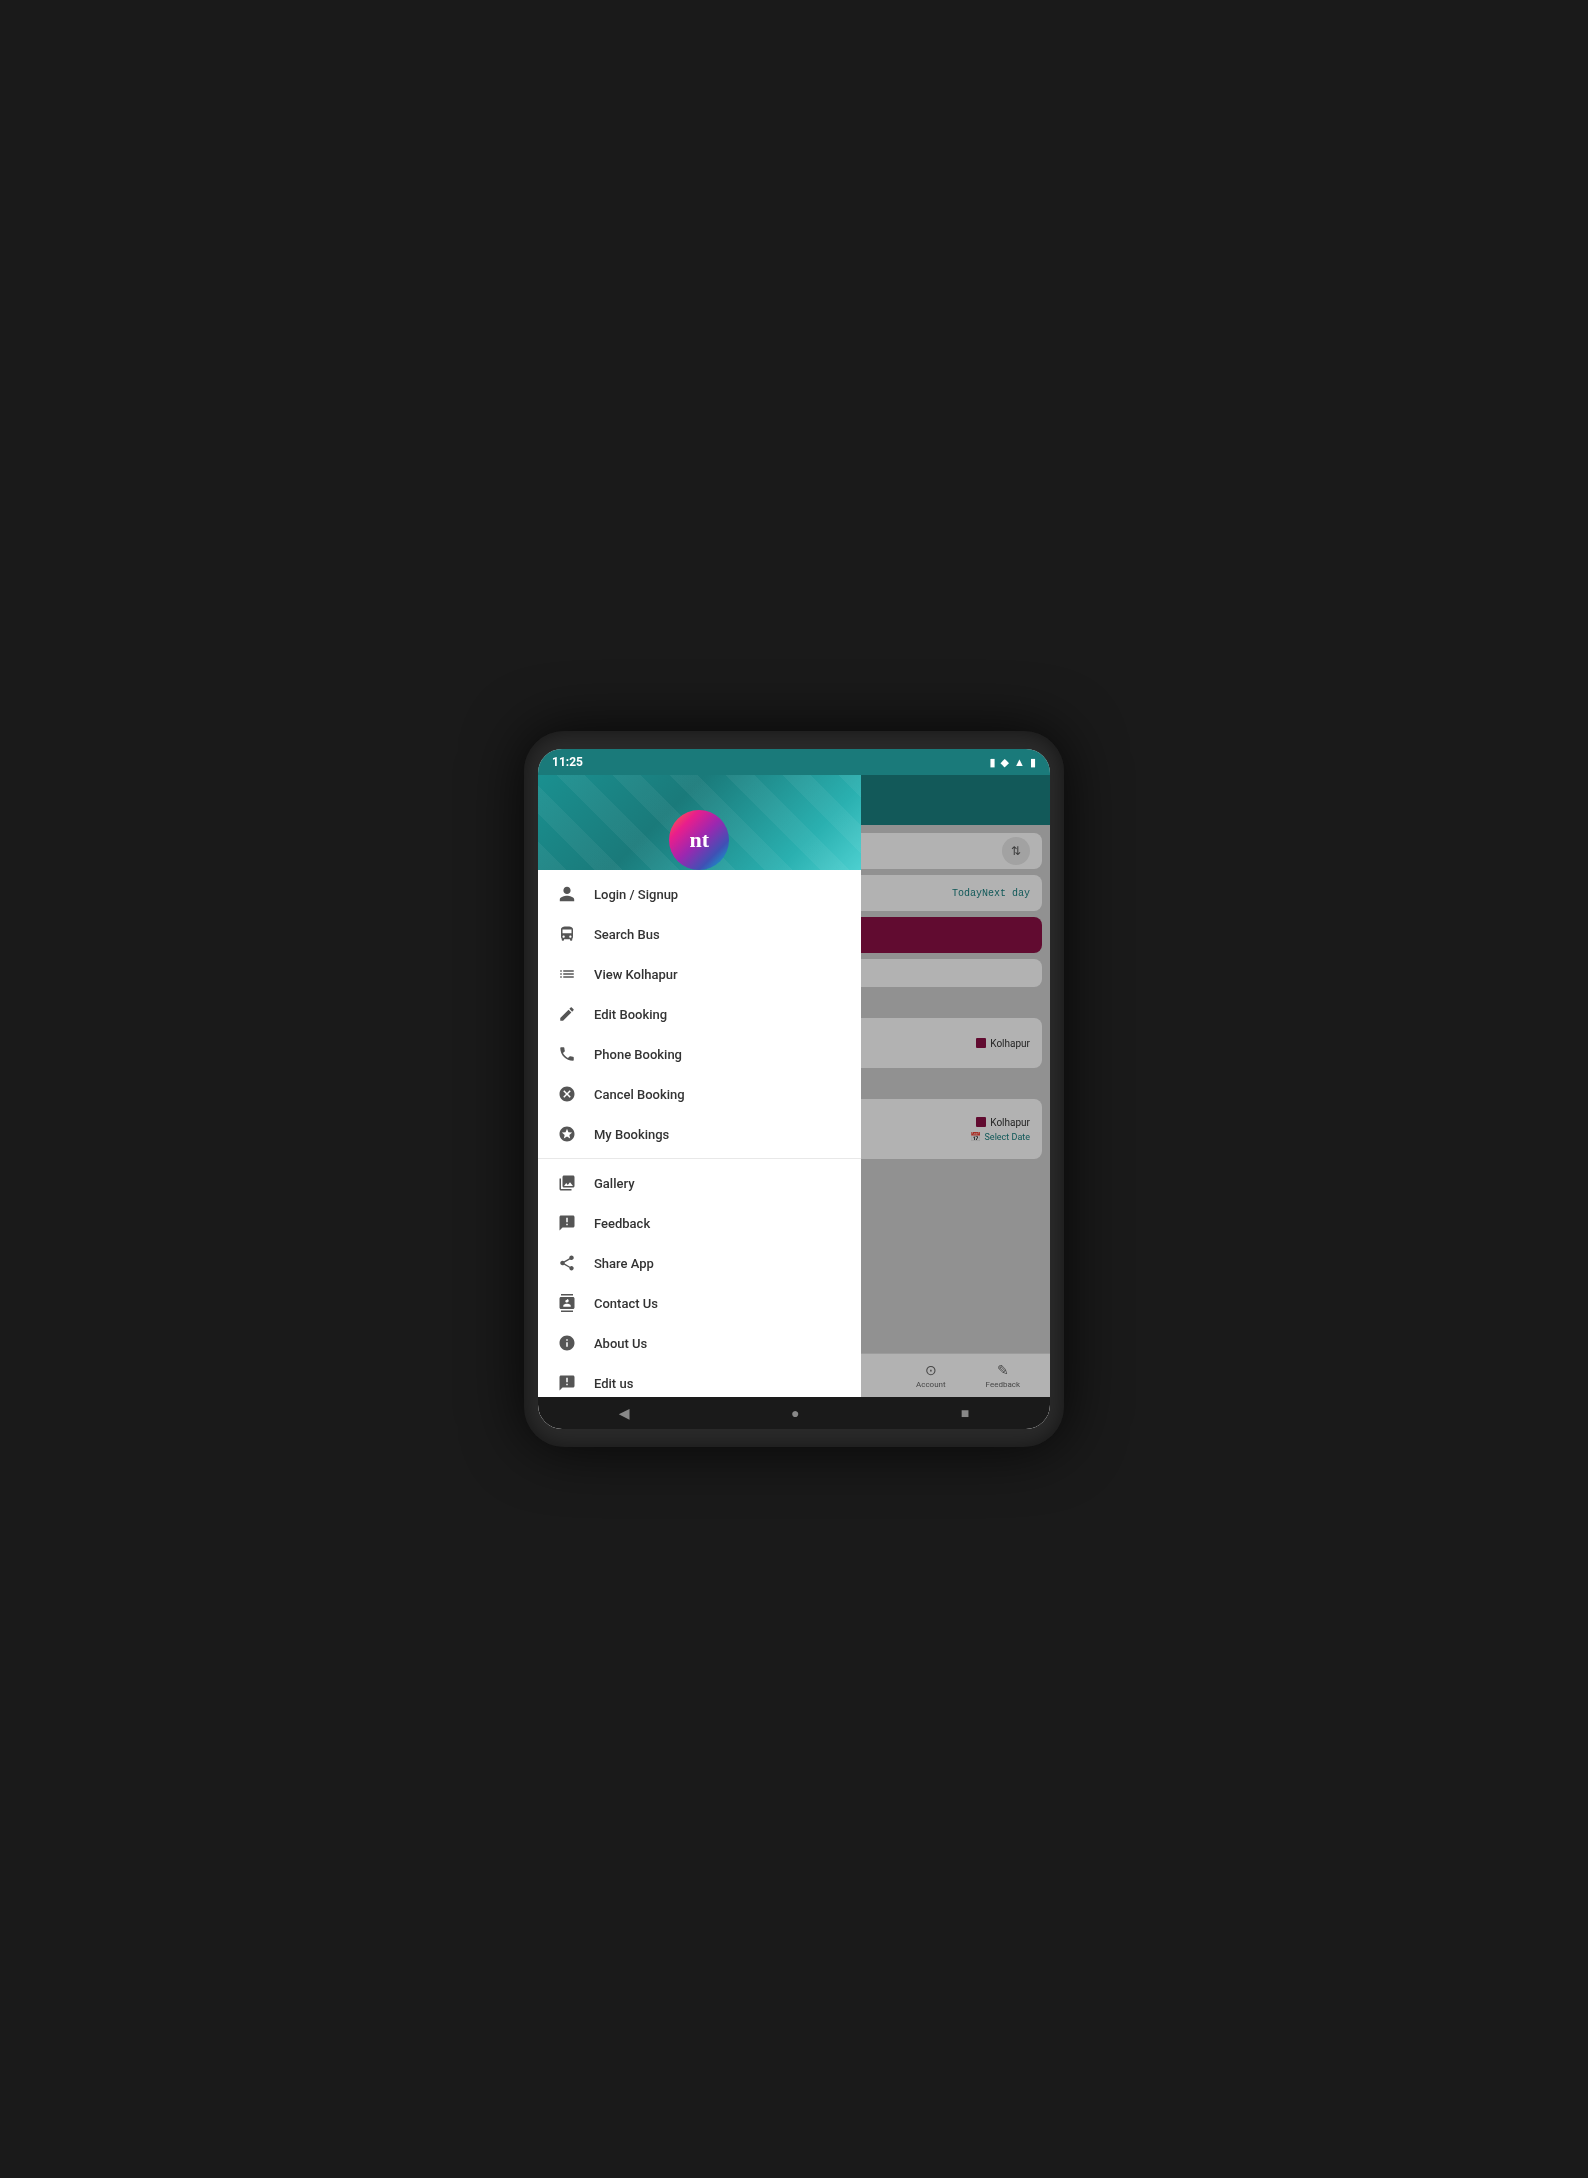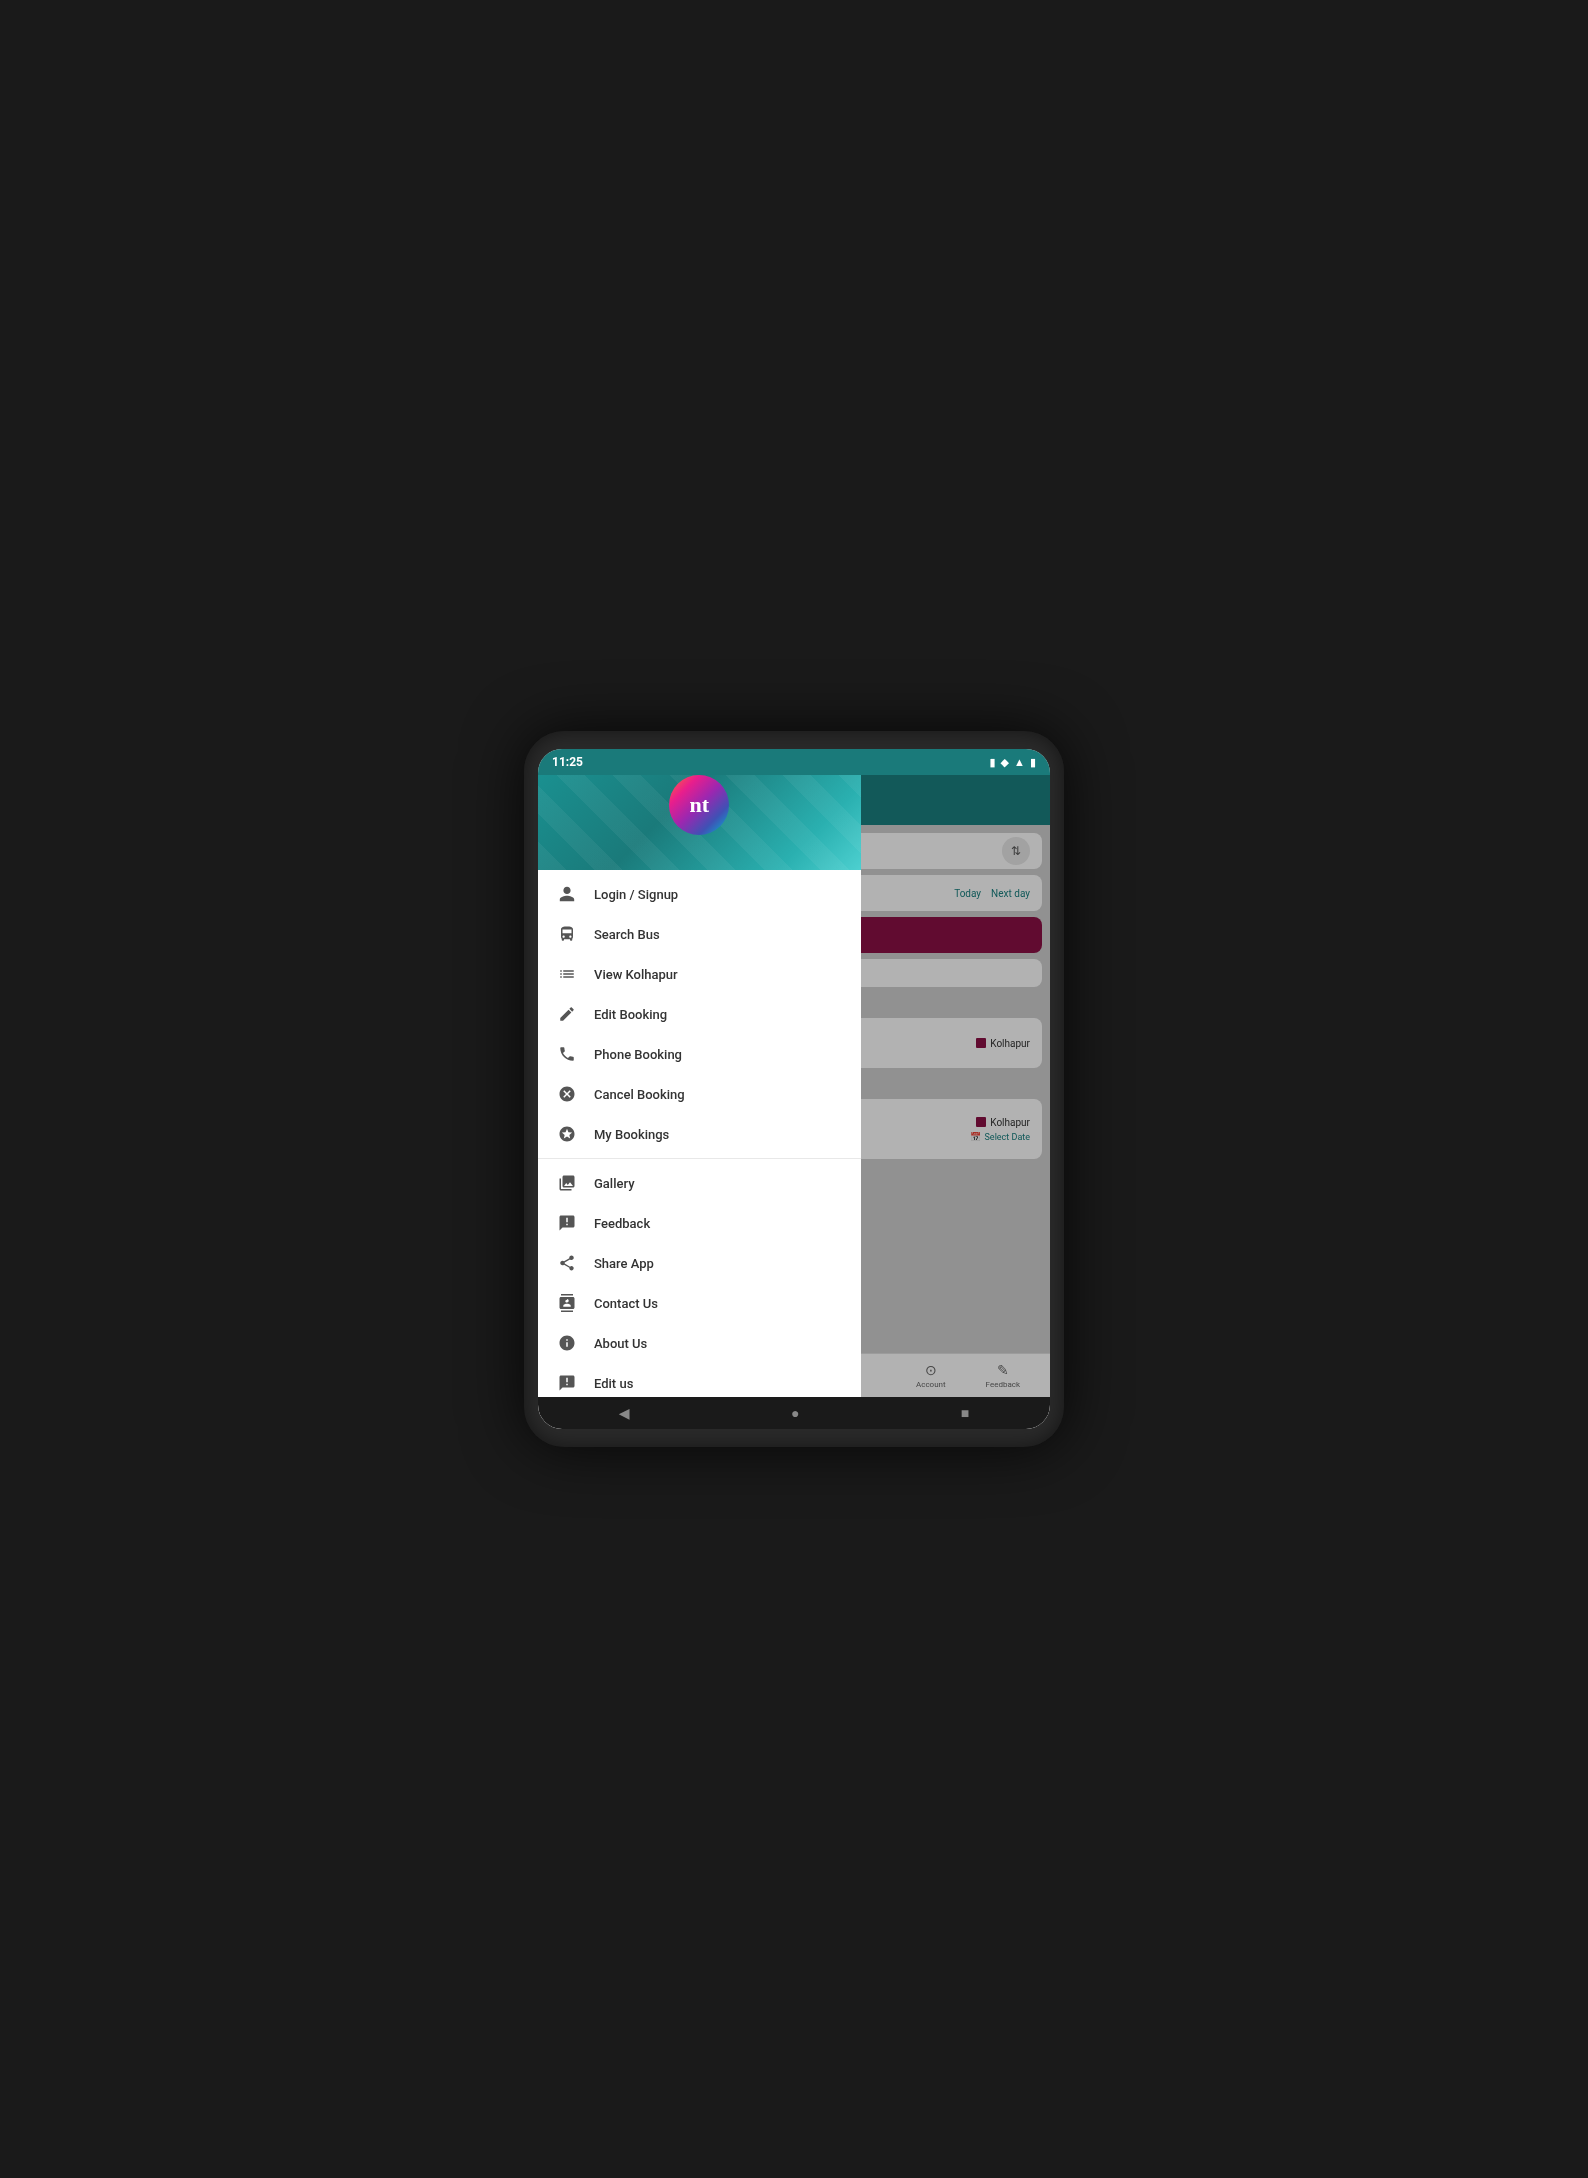--- a/index.html
+++ b/index.html
@@ -97,21 +97,21 @@
       border-radius: 8px;
       height: 36px;
       display: flex;
       align-items: center;
       justify-content: flex-end;
       padding: 0 12px;
     }
 
     .bg-card-buttons {
       display: flex;
-      gap: 10px;
+      font-family: Liberation Mono, monospace;
     }
 
     .bg-btn {
       color: #1a8080;
       font-size: 10px;
     }
 
     .bg-swap-btn {
       width: 28px;
       height: 28px;
@@ -252,21 +252,21 @@
       display: flex;
       flex-direction: column;
       overflow-y: auto;
     }
 
     .drawer-header {
       height: 95px;
       background: linear-gradient(135deg, #1a9090 0%, #1a7a7a 40%, #2ab0b0 80%, #4dd0d0 100%);
       flex-shrink: 0;
       display: flex;
-      align-items: flex-start;
+      align-items: flex-end;
       justify-content: center;
       position: relative;
       overflow: hidden;
     }
 
     .drawer-header-bg {
       position: absolute;
       top: 0; left: 0; right: 0; bottom: 0;
       background: 
         repeating-linear-gradient(

